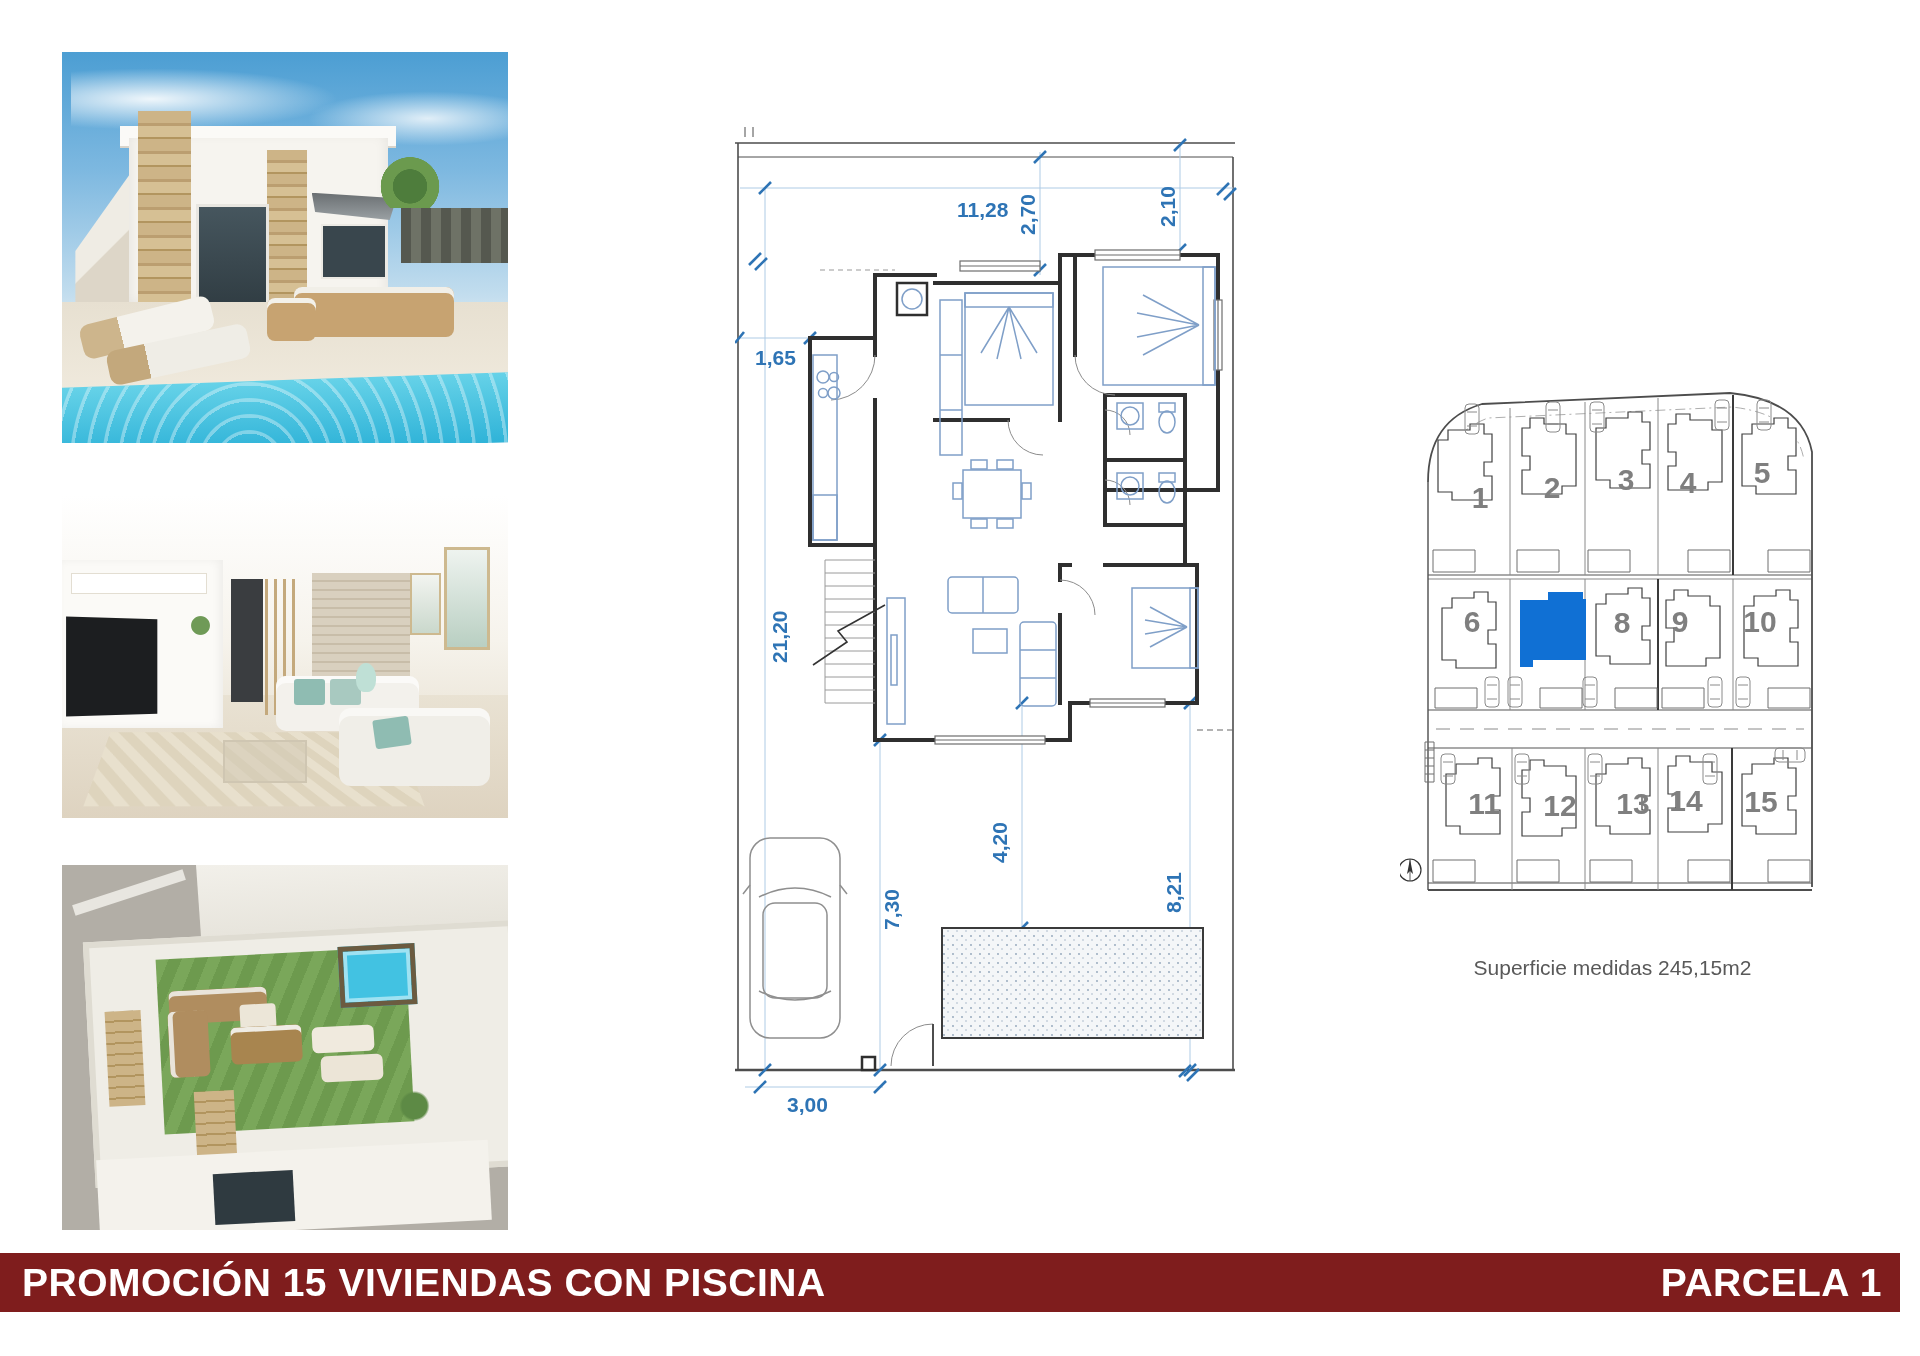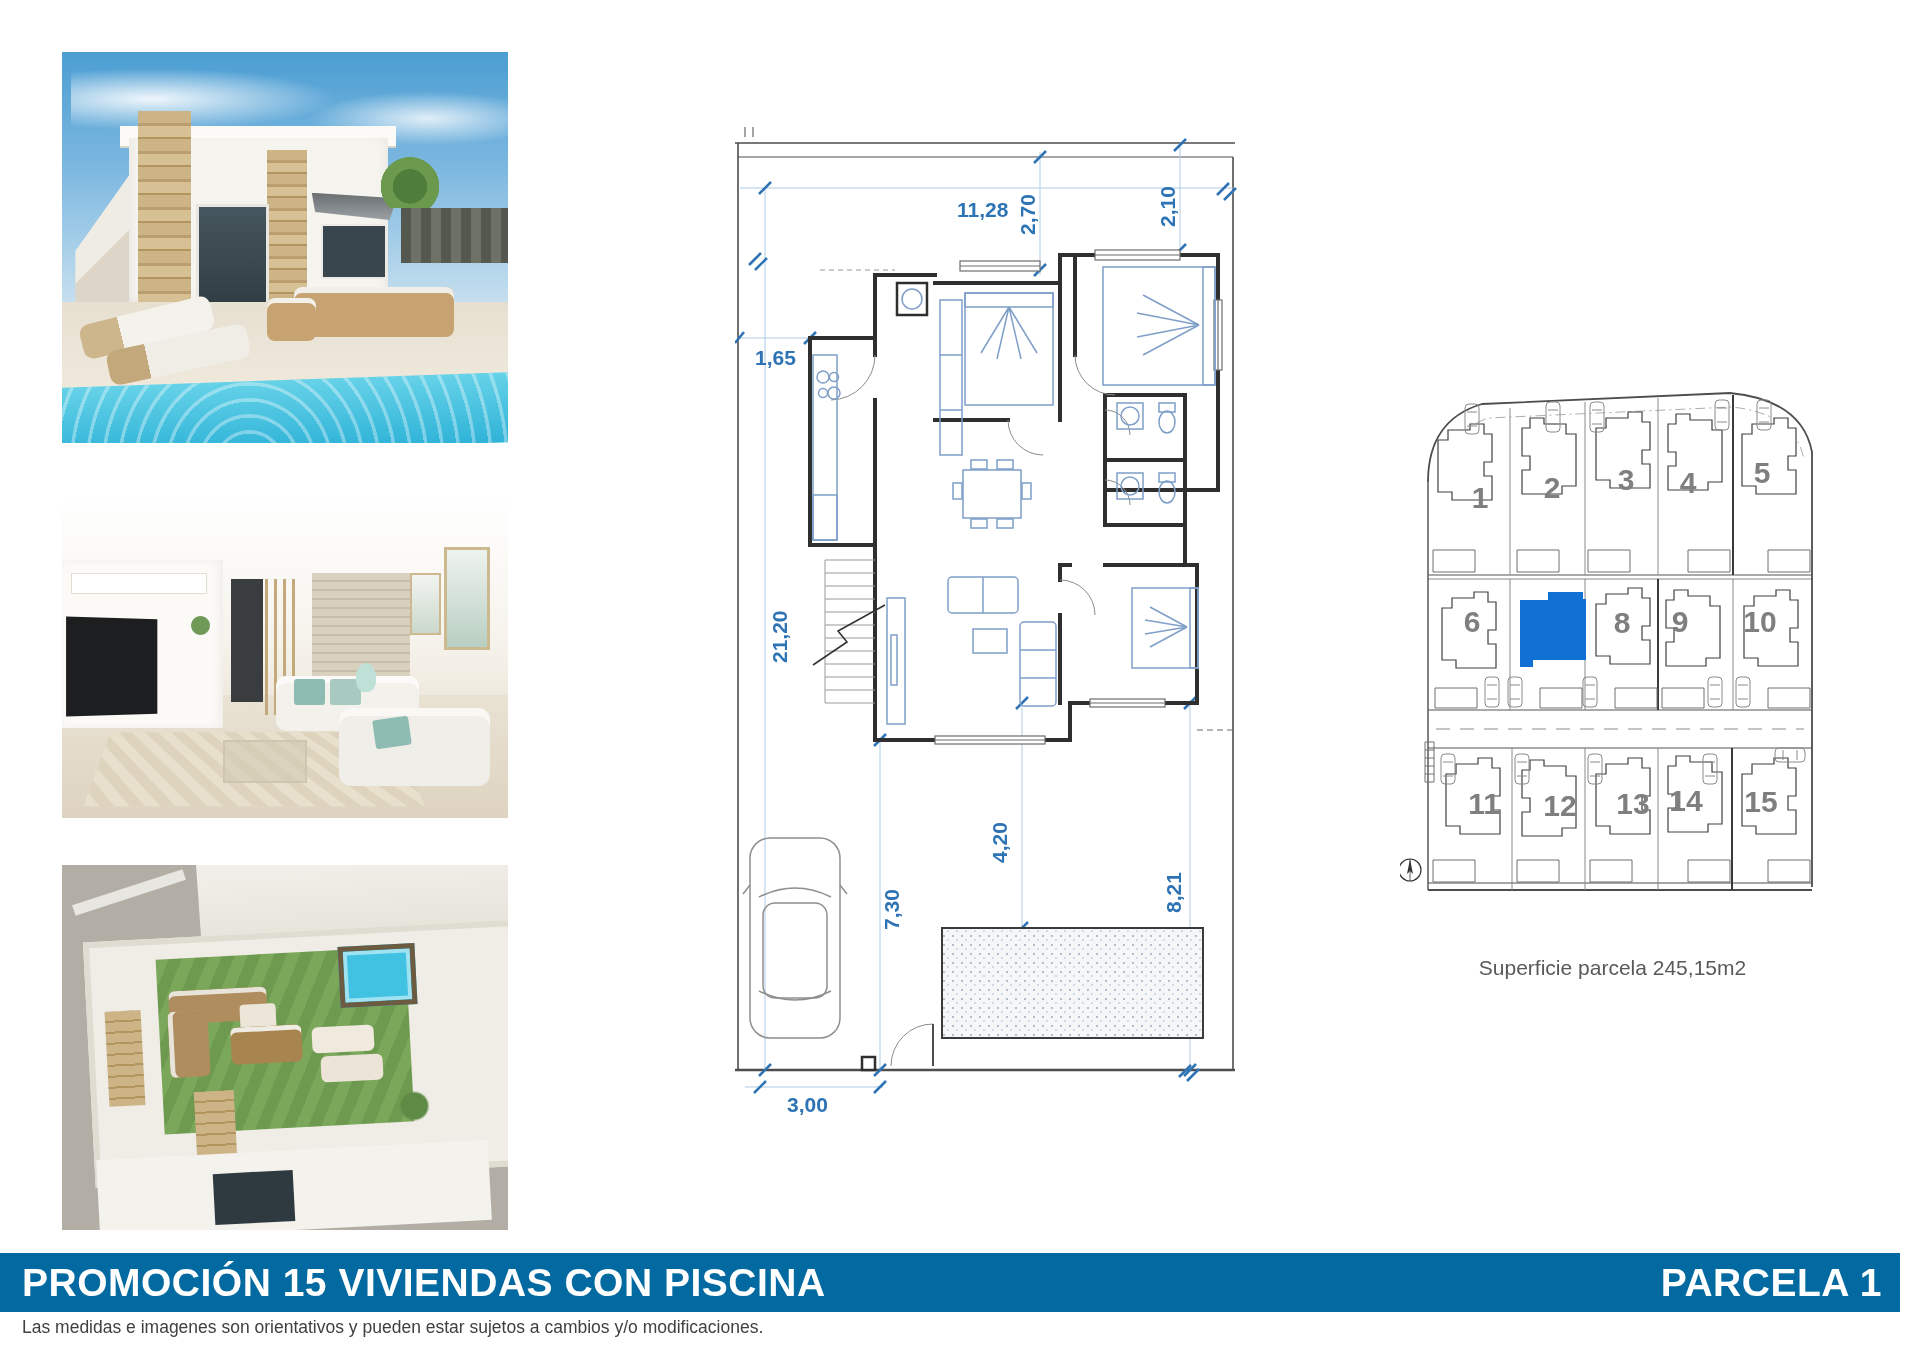--- a/index.html
+++ b/index.html
@@ -432,22 +432,21 @@
       <text class="plotnum" x="361" y="422">15</text>
     </g>
 
     <g>
       <circle cx="10" cy="480" r="11" stroke="#333333" stroke-width="1.2" fill="none"></circle>
       <path d="M10,469 L13,484 L10,481 L7,484 Z" fill="#333333"></path>
       <line x1="10" y1="469" x2="10" y2="491" stroke="#333333" stroke-width="0.8"></line>
     </g>
   </svg>
 
-  <div class="caption">Superficie parcela 245,15m2</div>
-
-  <div class="banner" style="background:#0369a1;color:#ffffff;">
+  <div class="caption">Superficie medidas 245,15m2</div>
+
+  <div class="banner" style="background:#7f1d1d;color:#ffffff;">
     <span class="t">PROMOCIÓN 15 VIVIENDAS CON PISCINA</span>
     <span class="t">PARCELA 1</span>
   </div>
 
-  <div class="disclaimer">Las medidas e imagenes son orientativos y pueden estar sujetos a cambios y/o modificaciones.</div>
 
 </div>
 
 </body></html>

